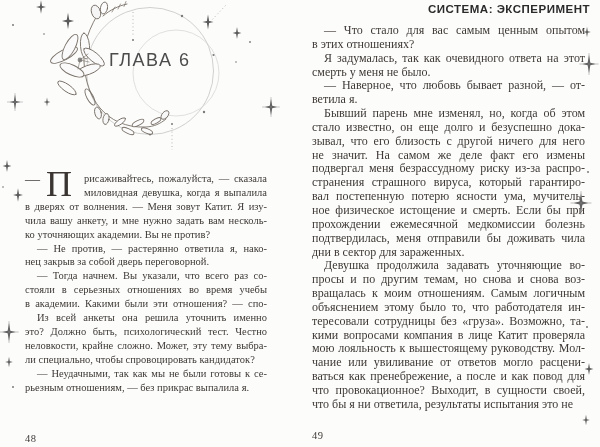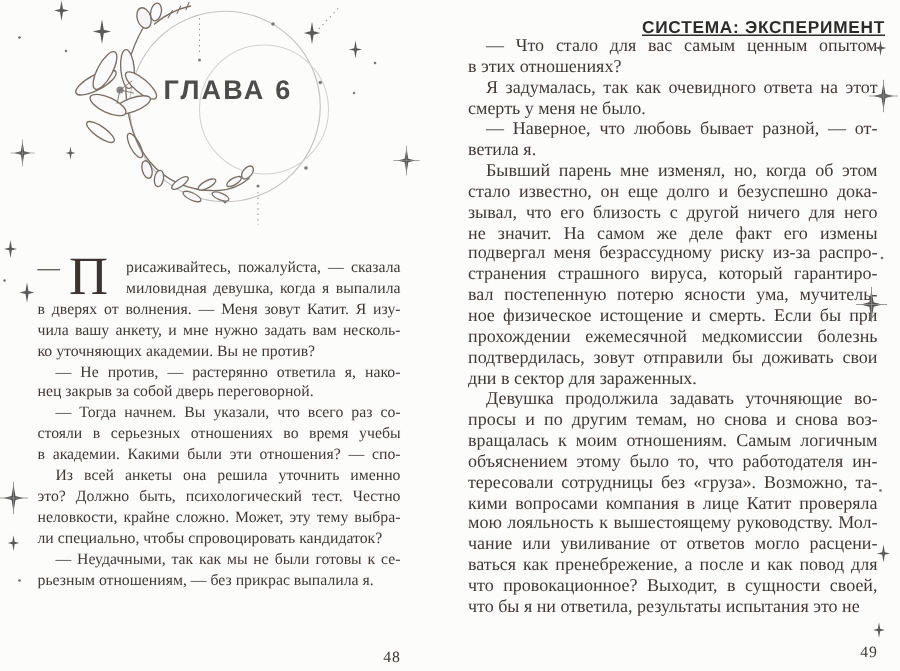--- a/index.html
+++ b/index.html
@@ -10,29 +10,29 @@
     color:#3e3935;
   }
   .page{position:absolute;top:0;height:447px;background:transparent}
   .page-left{left:0;width:300px}
   .page-right{left:300px;width:300px}
 
   .wreath{position:absolute;left:0;top:0}
   .chapter-title{
     position:absolute;left:109px;top:50px;
     font-family:"Liberation Sans",sans-serif;
-    font-size:18px;font-weight:700;letter-spacing:1.5px;
+    font-size:18px;font-weight:400;letter-spacing:1.5px;
     color:#4c4c4c;white-space:nowrap;
   }
 
   .running-header{
-    position:absolute;top:13px;right:10px;
+    position:absolute;top:3px;right:10px;
     font-family:"Liberation Sans",sans-serif;
     font-size:11.5px;font-weight:bold;letter-spacing:.5px;
-    color:#2b2b2b;white-space:nowrap;text-decoration:underline;
+    color:#2b2b2b;white-space:nowrap;
   }
 
   .textblock{position:absolute;color:#3e3935}
   .textblock-left{left:25px;top:172px;width:242px;font-size:10.5px;line-height:13.9px}
   .textblock-right{left:12px;top:24px;width:273px;font-size:12px;line-height:13.85px}
 
   .para{margin:0}
   .line{text-align:justify;text-align-last:justify}
   .line.endline{text-align-last:auto}
   .line.indent{text-indent:12px}
@@ -41,21 +41,21 @@
     float:left;width:54px;height:27px;margin:0 5px 0 0;position:relative;
   }
   .dc-dash{position:absolute;left:0;top:1px;font-size:15px;color:#3e3935}
   .dc-letter{
     position:absolute;left:21px;top:-4px;
     font-size:36px;line-height:32px;color:#3a3531;
   }
 
   .pagenum{
     position:absolute;font-size:10.5px;color:#3e3935;
-    text-align:right;letter-spacing:.5px;
+    text-align:left;letter-spacing:.5px;
   }
   .pagenum-left{left:25px;width:242px;top:433px}
   .pagenum-right{left:12px;width:273px;top:430px}
 
   .stars{position:absolute;left:0;top:0;pointer-events:none}
 </style>
 </head>
 <body>
 
 <div class="spread">
@@ -166,21 +166,21 @@
         <div class="para">
           <div class="line indent">Бывший парень мне изменял, но, когда об этом</div>
           <div class="line">стало известно, он еще долго и безуспешно дока-</div>
           <div class="line">зывал, что его близость с другой ничего для него</div>
           <div class="line">не значит. На самом же деле факт его измены</div>
           <div class="line">подвергал меня безрассудному риску из-за распро-</div>
           <div class="line">странения страшного вируса, который гарантиро-</div>
           <div class="line">вал постепенную потерю ясности ума, мучитель-</div>
           <div class="line">ное физическое истощение и смерть. Если бы при</div>
           <div class="line">прохождении ежемесячной медкомиссии болезнь</div>
-          <div class="line">подтвердилась, зовут отправили бы доживать свои</div>
+          <div class="line">подтвердилась, меня отправили бы доживать чила</div>
           <div class="line endline">дни в сектор для зараженных.</div>
         </div>
         <div class="para">
           <div class="line indent">Девушка продолжила задавать уточняющие во-</div>
           <div class="line">просы и по другим темам, но снова и снова воз-</div>
           <div class="line">вращалась к моим отношениям. Самым логичным</div>
           <div class="line">объяснением этому было то, что работодателя ин-</div>
           <div class="line">тересовали сотрудницы без «груза». Возможно, та-</div>
           <div class="line">кими вопросами компания в лице Катит проверяла</div>
           <div class="line">мою лояльность к вышестоящему руководству. Мол-</div>

